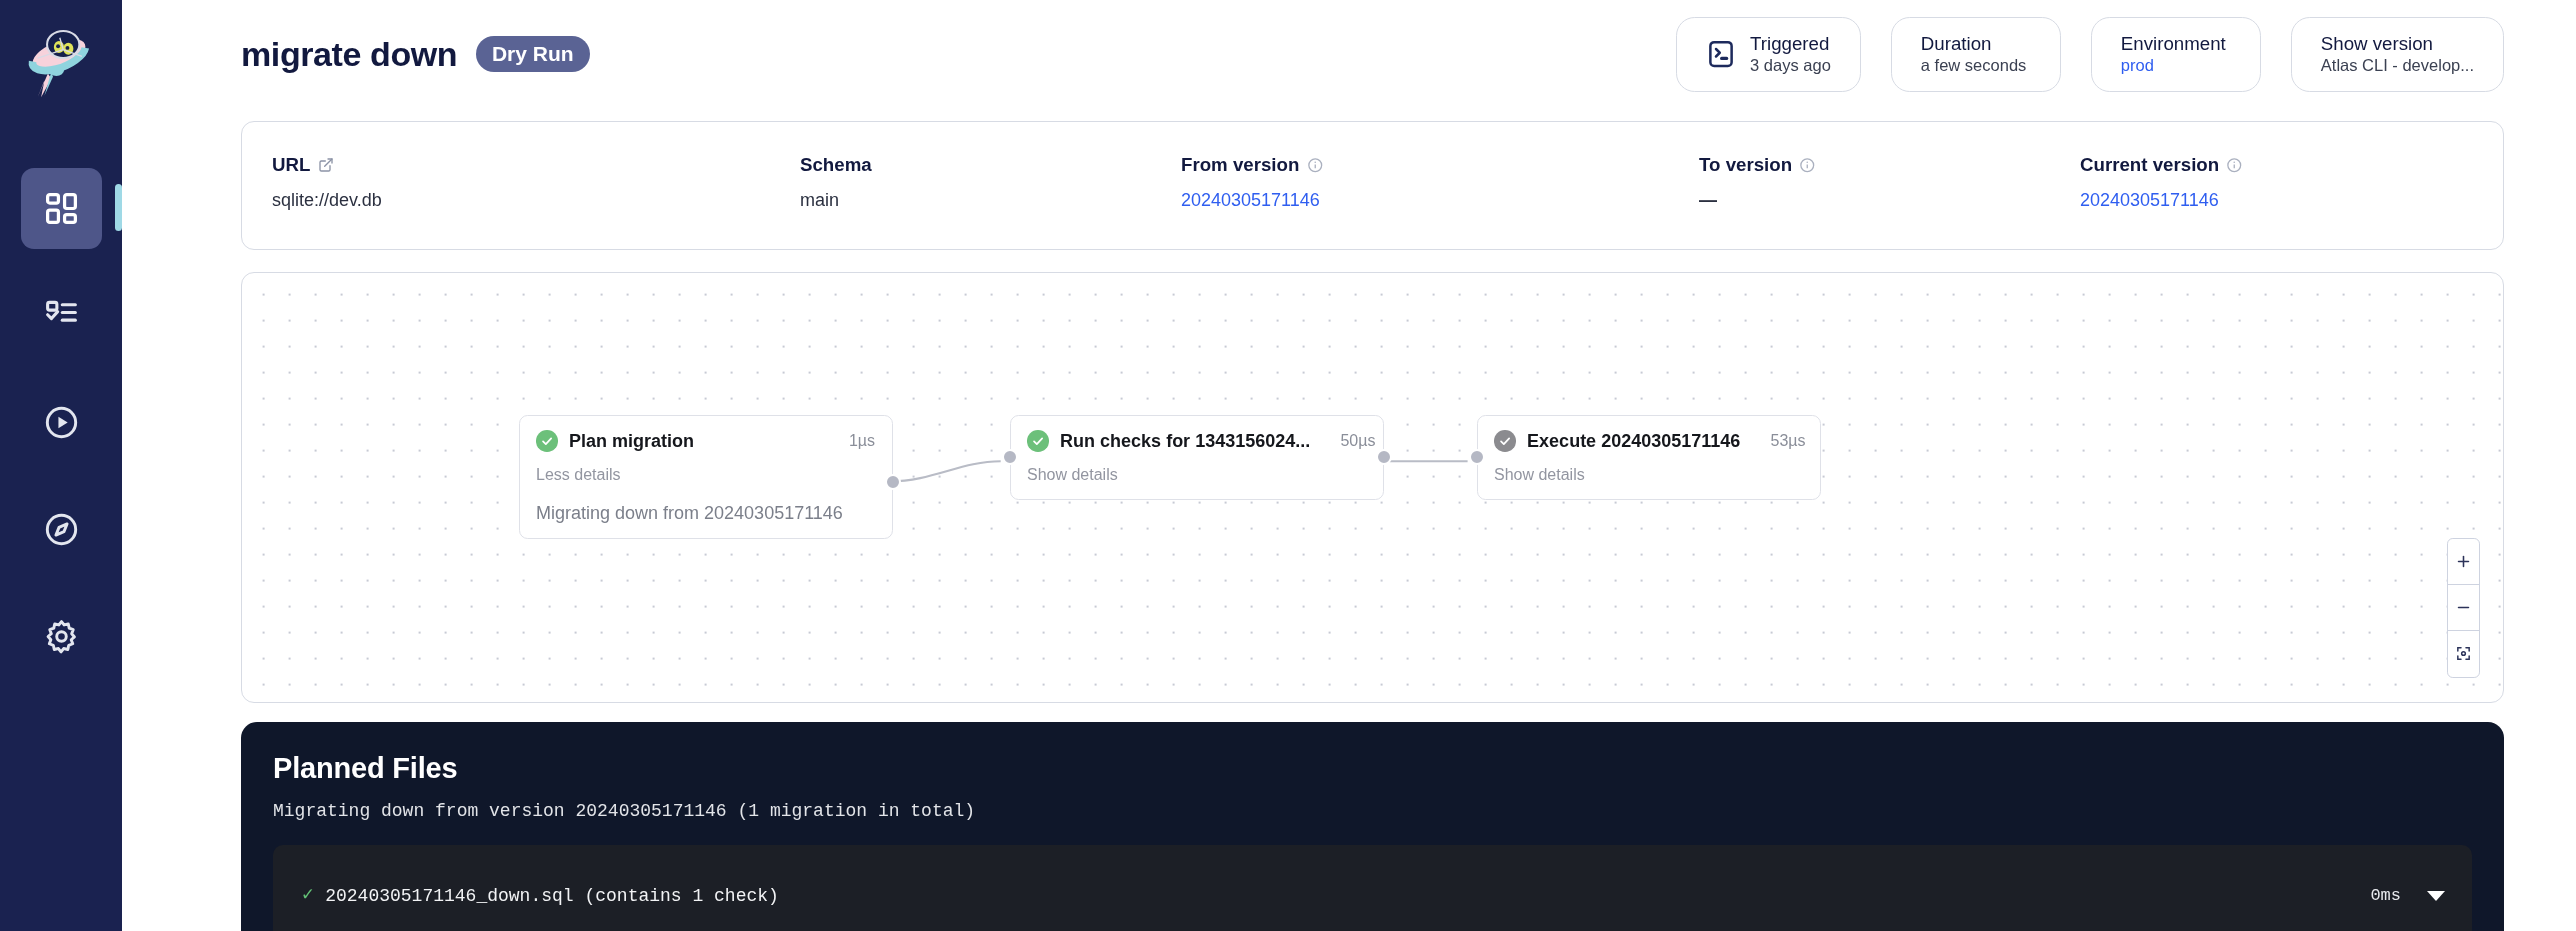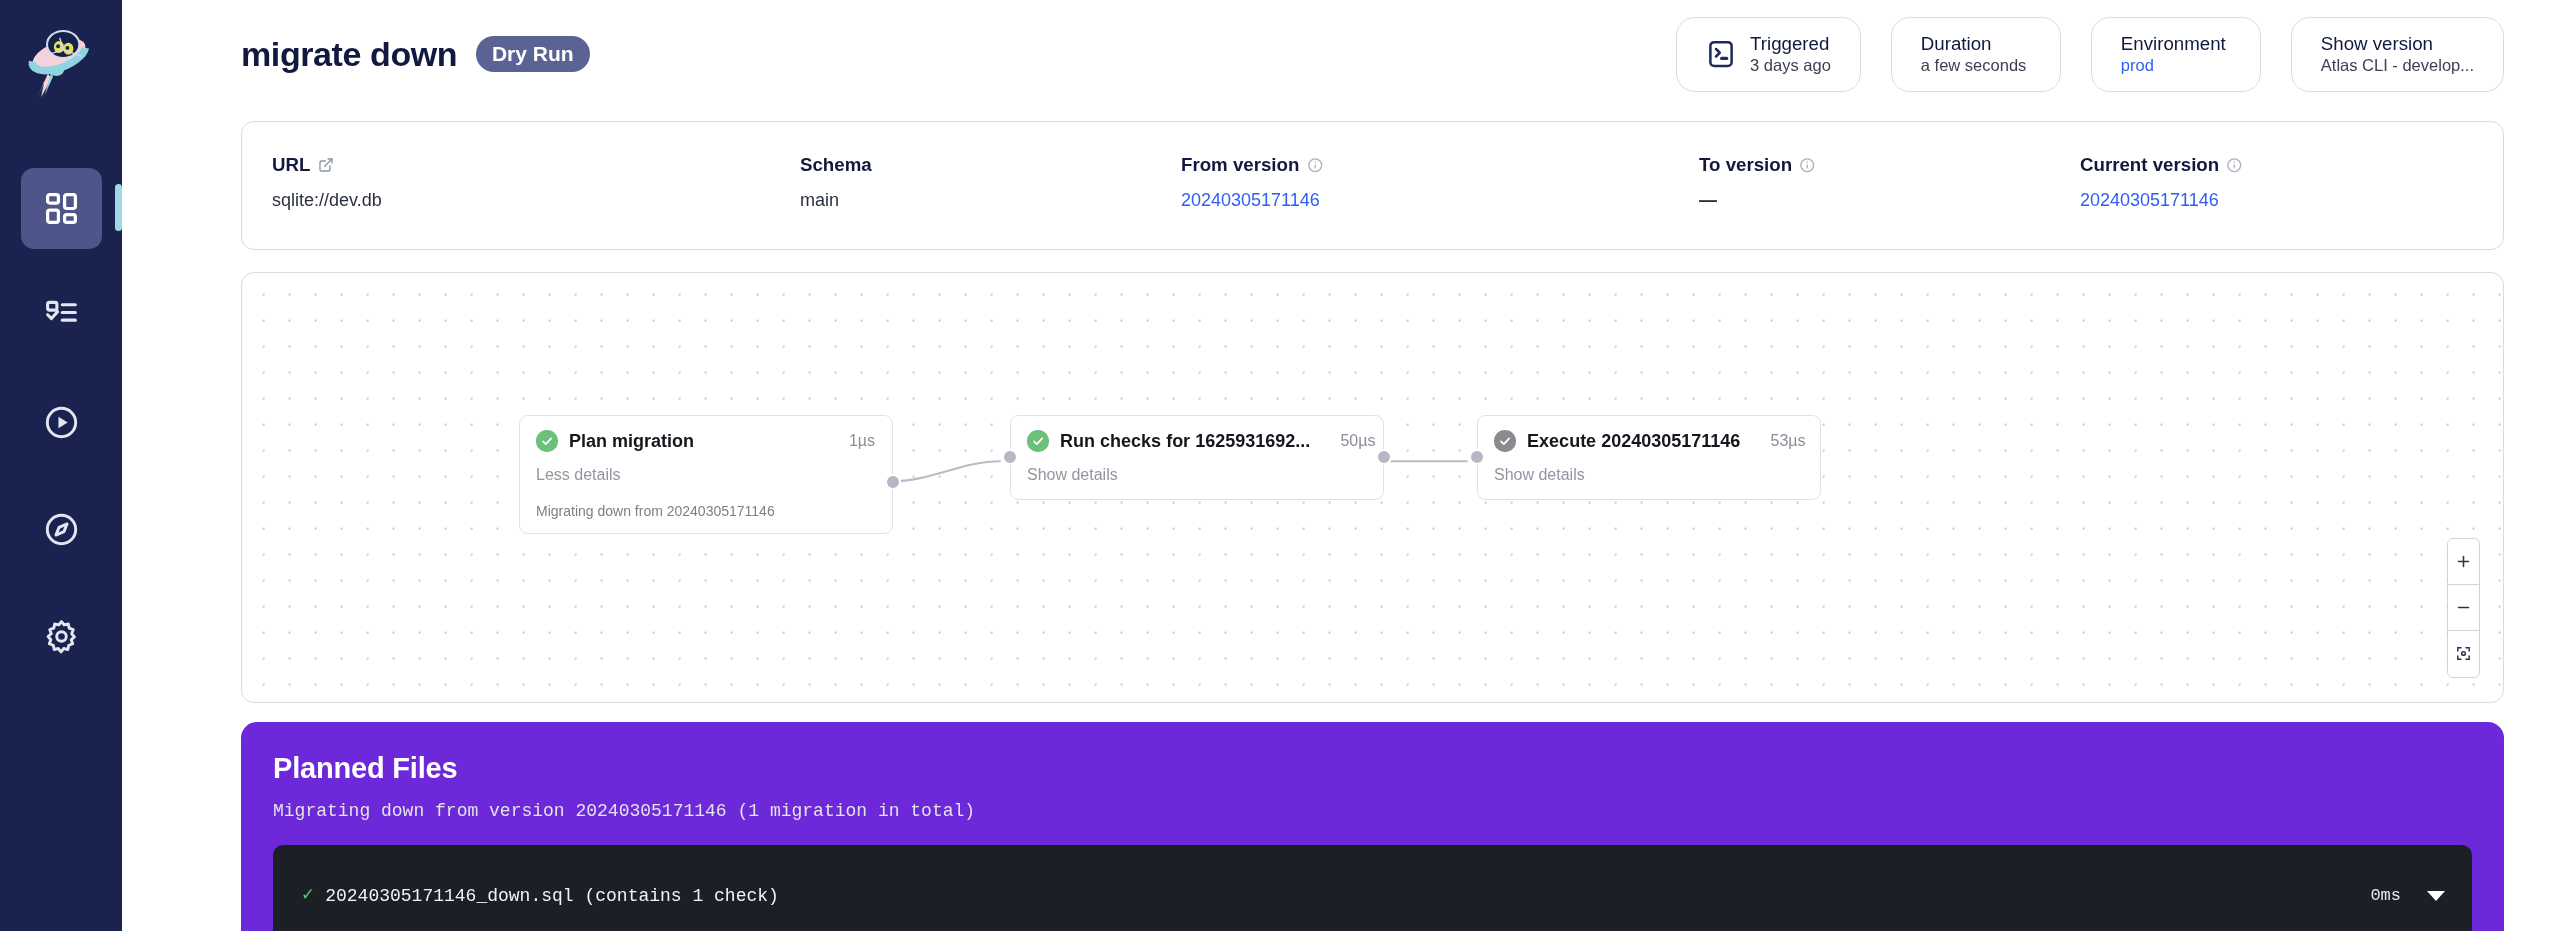--- a/index.html
+++ b/index.html
@@ -144,21 +144,21 @@
     white-space: nowrap;
   }
   .node-dur {
     font-size: 16px; color: #8a8e99; margin-left: auto; padding-left: 18.7px;
     white-space: nowrap;
   }
   .node-toggle {
     font-size: 16px; color: #9295a0; margin-top: 14.4px; cursor: pointer;
   }
   .node-detail {
-    font-size: 14px; color: #7b7f8a; margin-top: 18.7px; white-space: nowrap;
+    font-size: 18px; color: #7b7f8a; margin-top: 18.7px; white-space: nowrap;
   }
   .handle {
     position: absolute; width: 16px; height: 16px; border-radius: 50%;
     background: #b5b8c4; border: 2.9px solid #ffffff;
     top: 50%; transform: translateY(-50%);
   }
   .handle.left  { left: -9.3px; }
   .handle.right { right: -9.3px; }
 
   .flow-controls {
@@ -170,21 +170,21 @@
   .fc-btn {
     height: 46px; display: flex; align-items: center; justify-content: center;
     border-bottom: 1.4px solid #ced3e0; cursor: pointer; color: #2c3359;
   }
   .fc-btn:last-child { border-bottom: none; }
 
   
   .planned {
     position: absolute; left: 119px; top: 722px;
     width: 2263px; height: 210px;
-    background: #6d28d9;
+    background: #0f172a;
     border-radius: 16px 16px 0 0;
     padding: 30px 32px 0 32px;
     overflow: hidden;
   }
   .planned-title {
     font-size: 29px; font-weight: 700; color: #ffffff; letter-spacing: -0.2px;
   }
   .planned-sub {
     font-family: "Liberation Mono", monospace;
     font-size: 18px; color: #e2e4e8; margin-top: 16px;
@@ -419,21 +419,21 @@
         <span class="handle right" style="top:66px;"></span>
       </div>
 
       <div class="node" id="node-checks" style="left:768px; top:142px; width:374px;">
         <div class="node-head">
           <span class="check green">
             <svg width="12.2" height="12.2" viewBox="0 0 24 24" fill="none" stroke="#ffffff" stroke-width="3.4" stroke-linecap="round" stroke-linejoin="round">
                 <polyline points="4,12.5 9.5,18 20,6.5"></polyline>
               </svg>
           </span>
-          <span class="node-title">Run checks for 1625931692...</span>
+          <span class="node-title">Run checks for 1343156024...</span>
           <span class="node-dur">50µs</span>
         </div>
         <div class="node-toggle">Show details</div>
         <span class="handle left"></span>
         <span class="handle right"></span>
       </div>
 
       <div class="node" id="node-execute" style="left:1235px; top:142px; width:344px;">
         <div class="node-head">
           <span class="check grey">

